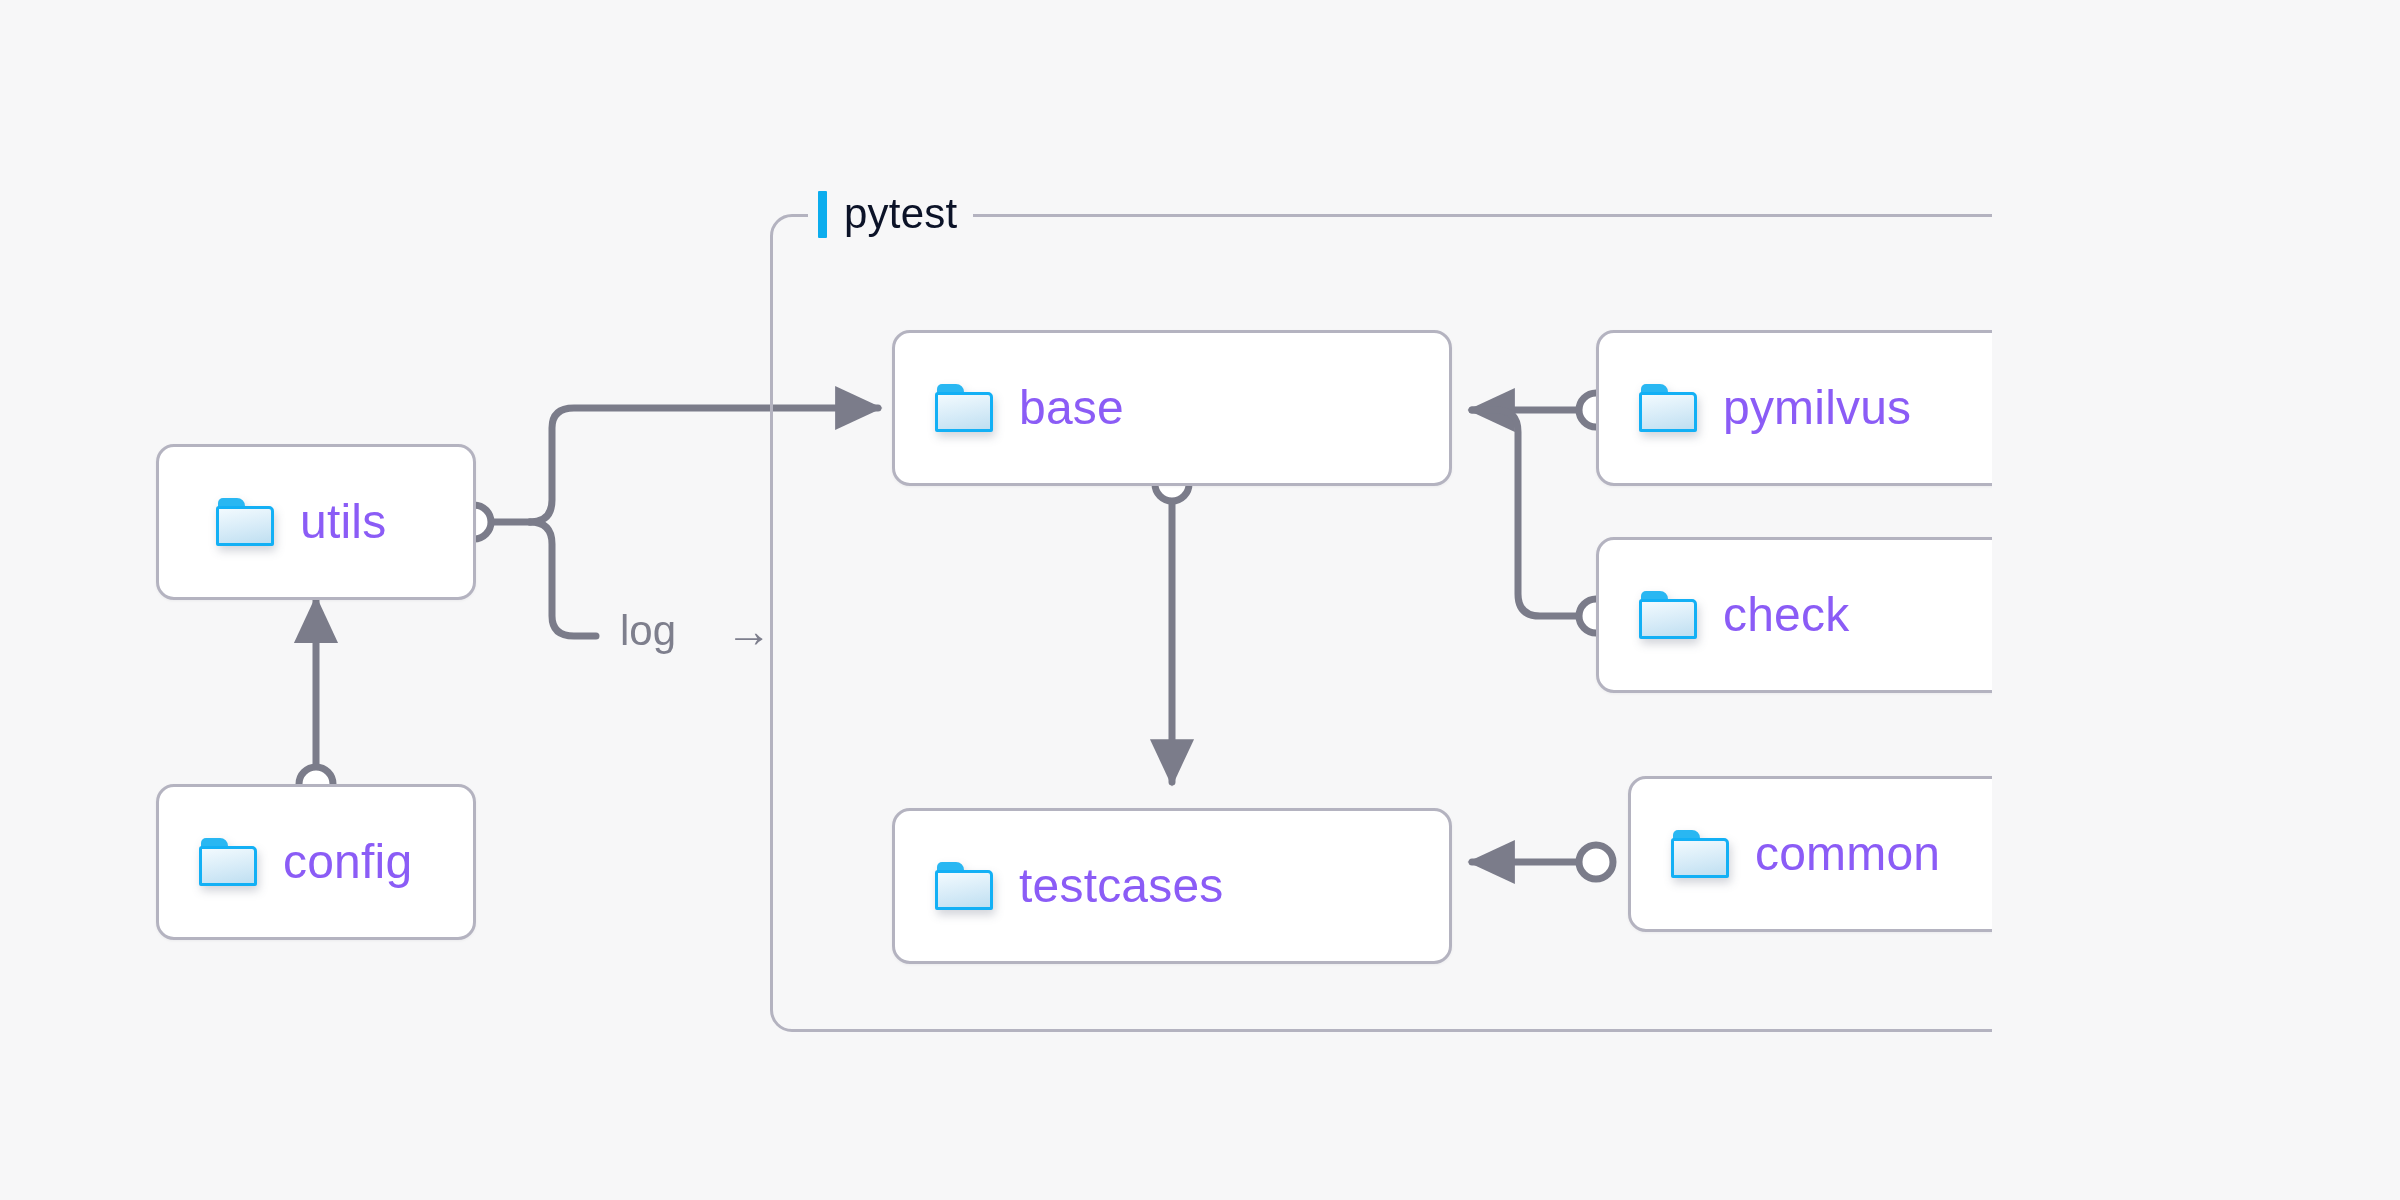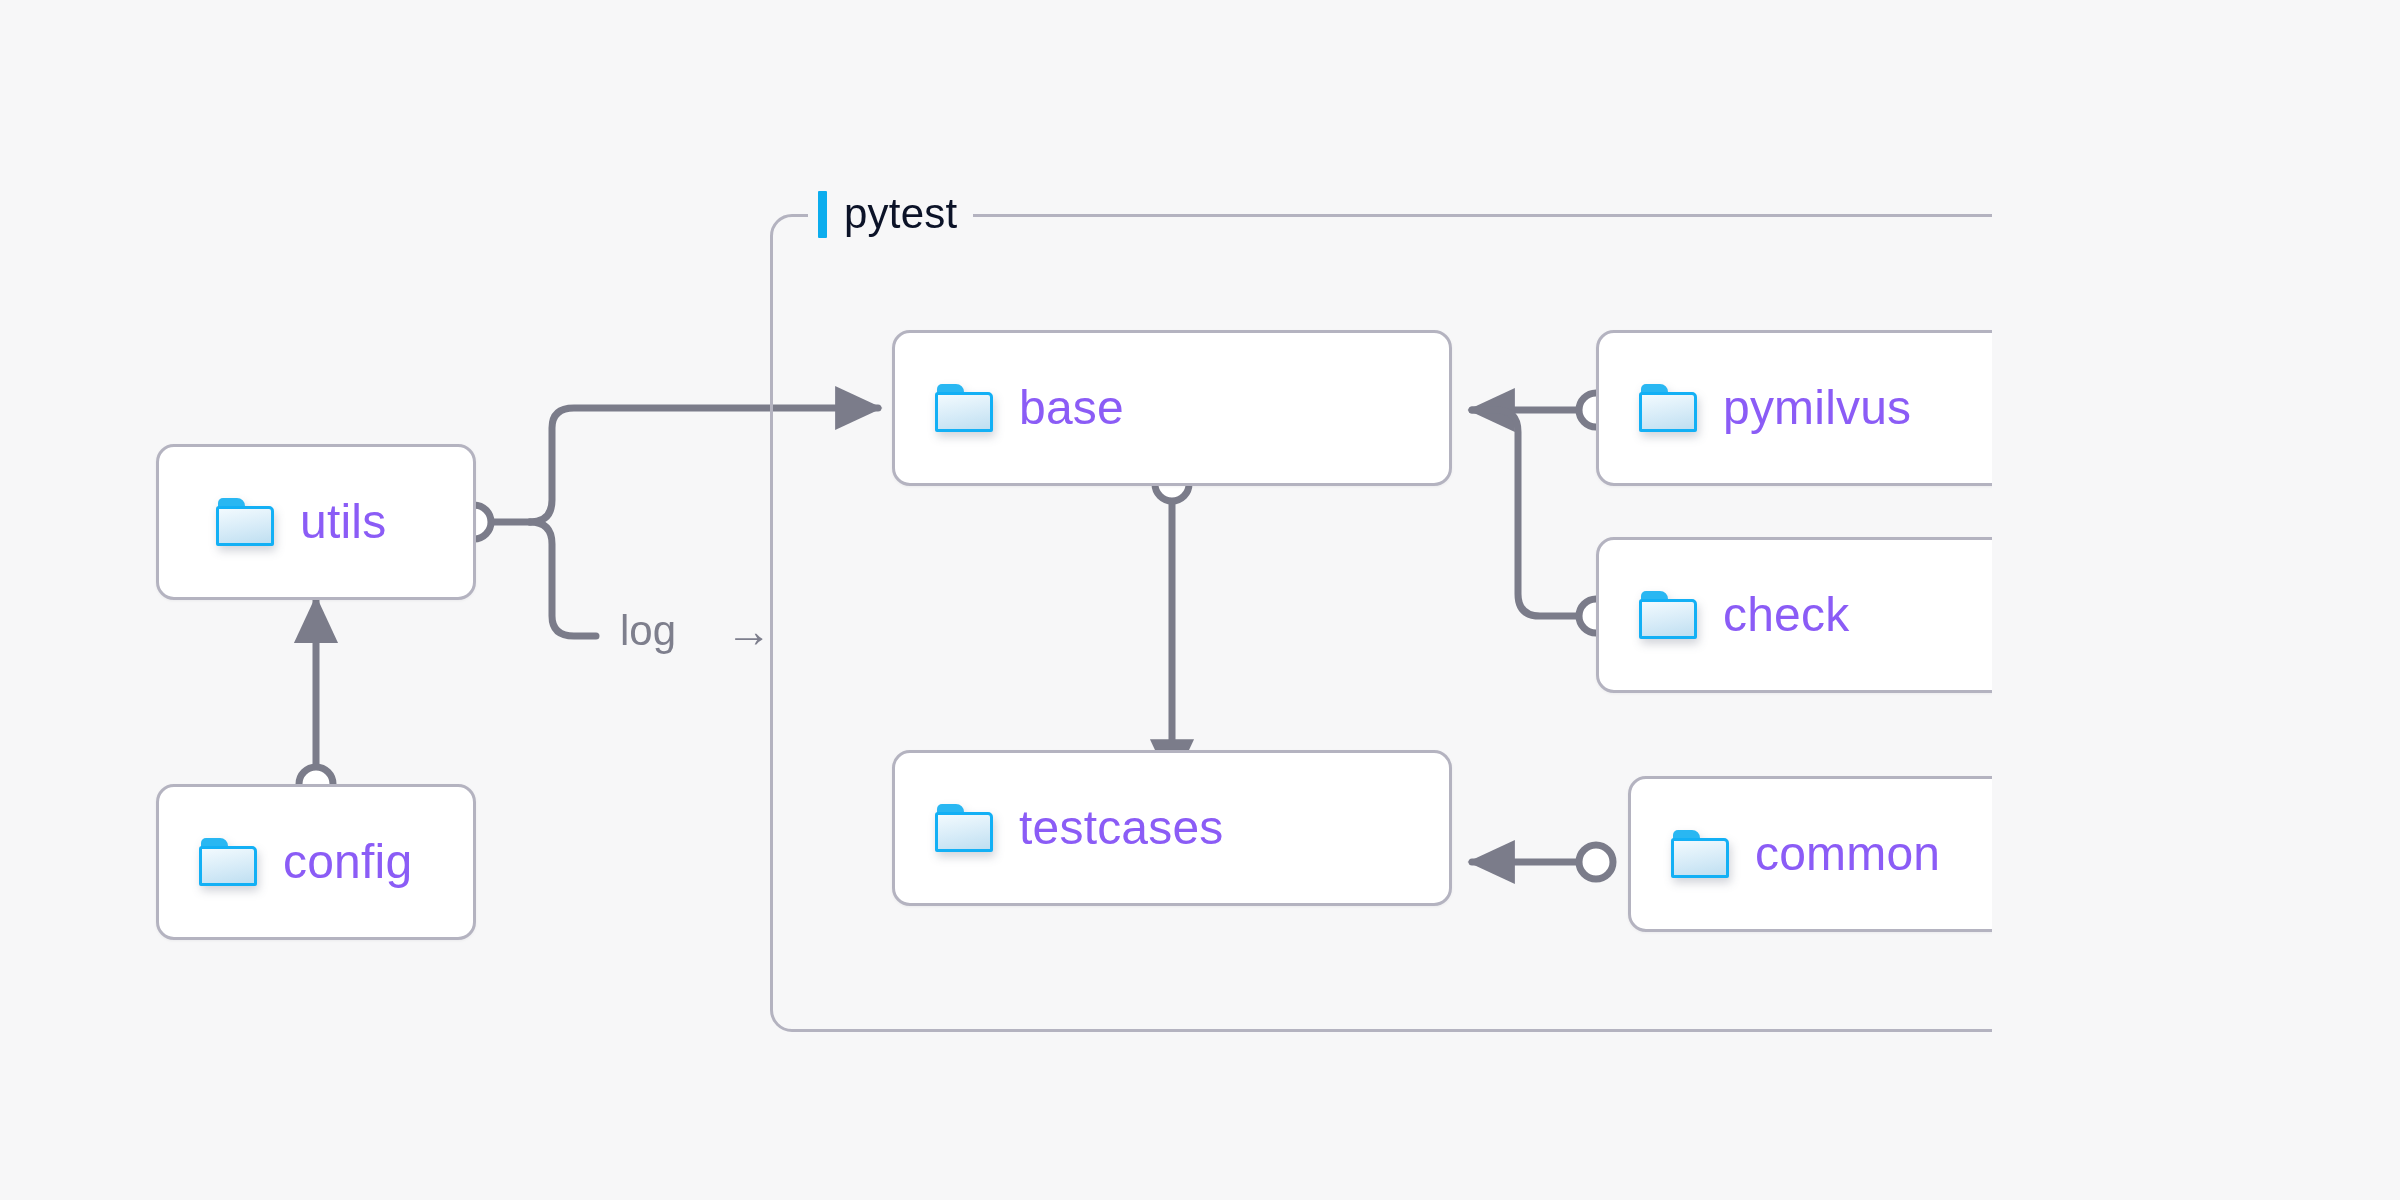--- a/index.html
+++ b/index.html
@@ -189,21 +189,21 @@
   <div class="node" style="left:892px; top:330px; width:560px; height:156px;">
     <div class="node-inner">
       <span class="folder-icon">
         <span class="tab"></span>
           <span class="body"></span>
       </span>
       <span class="node-label">base</span>
     </div>
   </div>
 
-  <div class="node" style="left:892px; top:750px; width:560px; height:156px;">
+  <div class="node" style="left:892px; top:808px; width:560px; height:156px;">
     <div class="node-inner">
       <span class="folder-icon">
         <span class="tab"></span>
           <span class="body"></span>
       </span>
       <span class="node-label">testcases</span>
     </div>
   </div>
 
   <div class="node" style="left:1596px; top:537px; width:560px; height:156px;">

